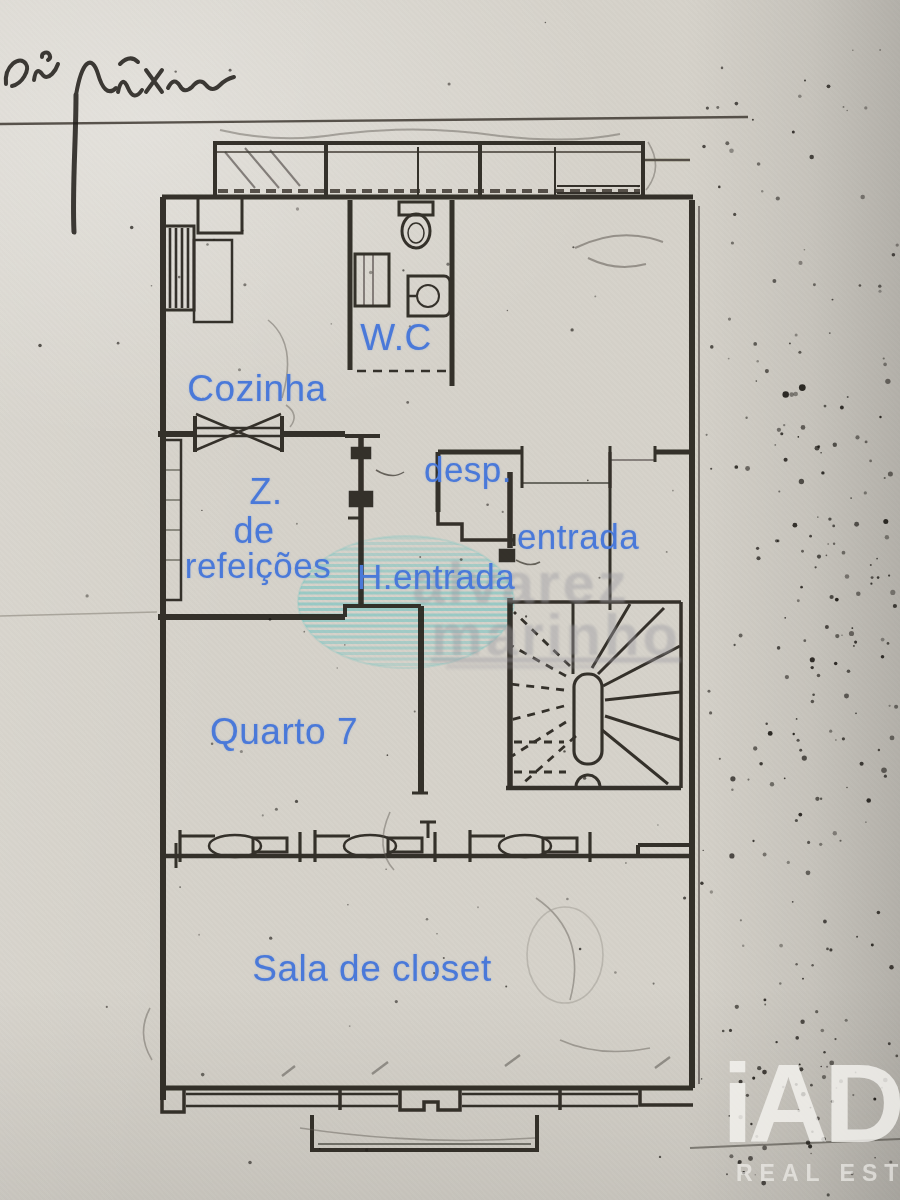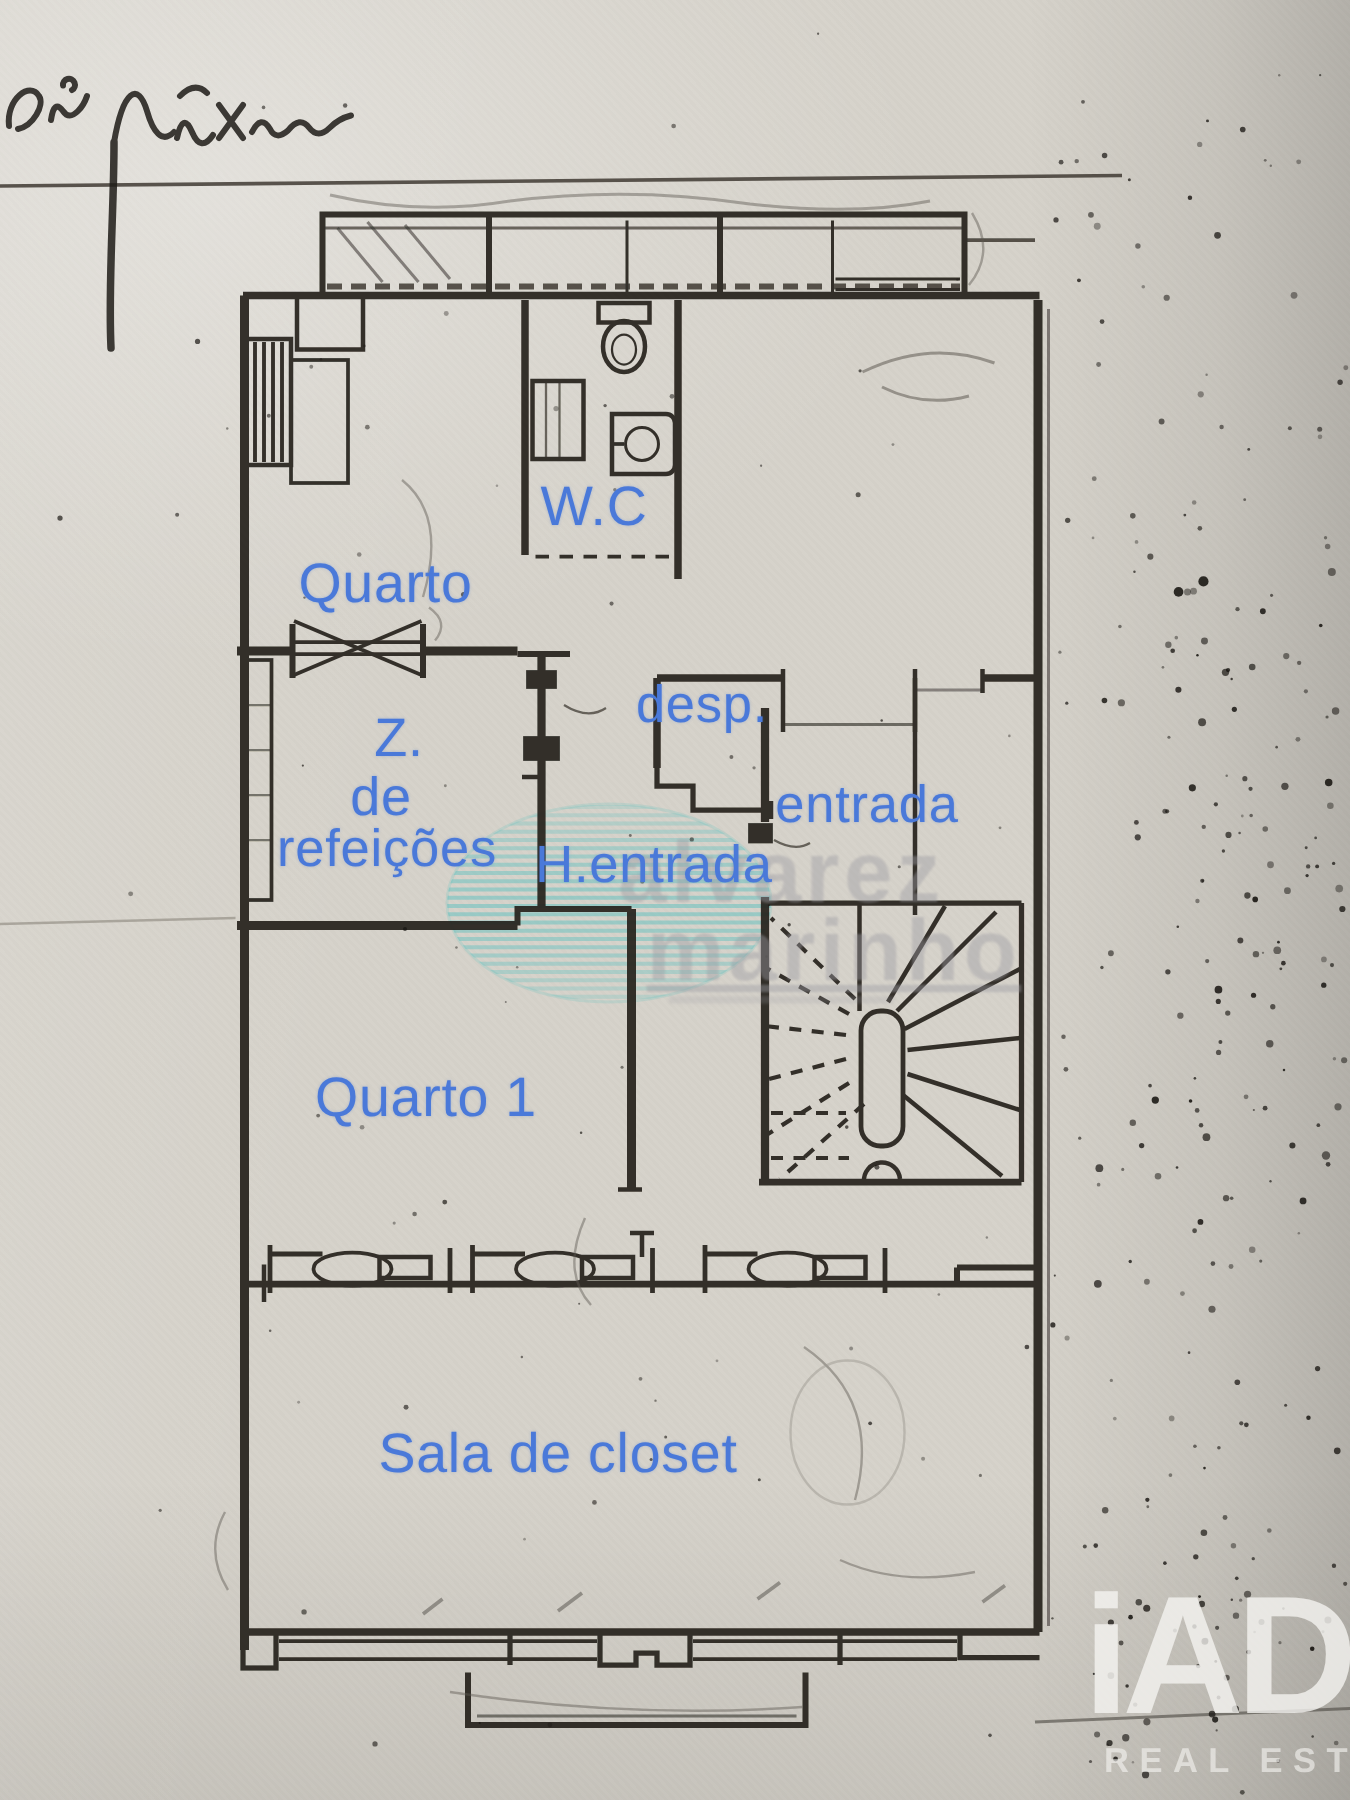--- a/index.html
+++ b/index.html
@@ -595,28 +595,28 @@
       </g>
   </svg>
 
   <span class="handwriting-transcript">Cu~ Alexan~</span>
 
   <div class="wm-word" style="left:508px;top:582px;margin-left:13px;">alvarez</div>
   <div class="wm-word" style="left:556px;top:634px;text-decoration:underline;">marinho</div>
   <div class="wm-sub" style="left:446px;top:664px;"></div>
 
   <div class="room-label" style="left:396px;top:338px;font-size:37px">W.C</div>
-  <div class="room-label" style="left:257px;top:389px;font-size:37px">Quarto</div>
+  <div class="room-label" style="left:257px;top:389px;font-size:37px">Cozinha</div>
   <div class="room-label" style="left:266px;top:492px;font-size:36px">Z.</div>
   <div class="room-label" style="left:254px;top:531px;font-size:36px">de</div>
   <div class="room-label" style="left:258px;top:566px;font-size:35px">refeições</div>
   <div class="room-label" style="left:468px;top:470px;font-size:35px">desp.</div>
   <div class="room-label" style="left:578px;top:537px;font-size:35px">entrada</div>
   <div class="room-label" style="left:436px;top:577px;font-size:35px">H.entrada</div>
-  <div class="room-label" style="left:284px;top:732px;font-size:37px">Quarto 1</div>
+  <div class="room-label" style="left:284px;top:732px;font-size:37px">Quarto 7</div>
   <div class="room-label" style="left:372px;top:969px;font-size:37px">Sala de closet</div>
 
   <div class="brand">
     <div class="brand-logo">iAD</div>
     <div class="brand-tagline">REAL ESTATE</div>
   </div>
 
 </div>
 
 </body></html>

